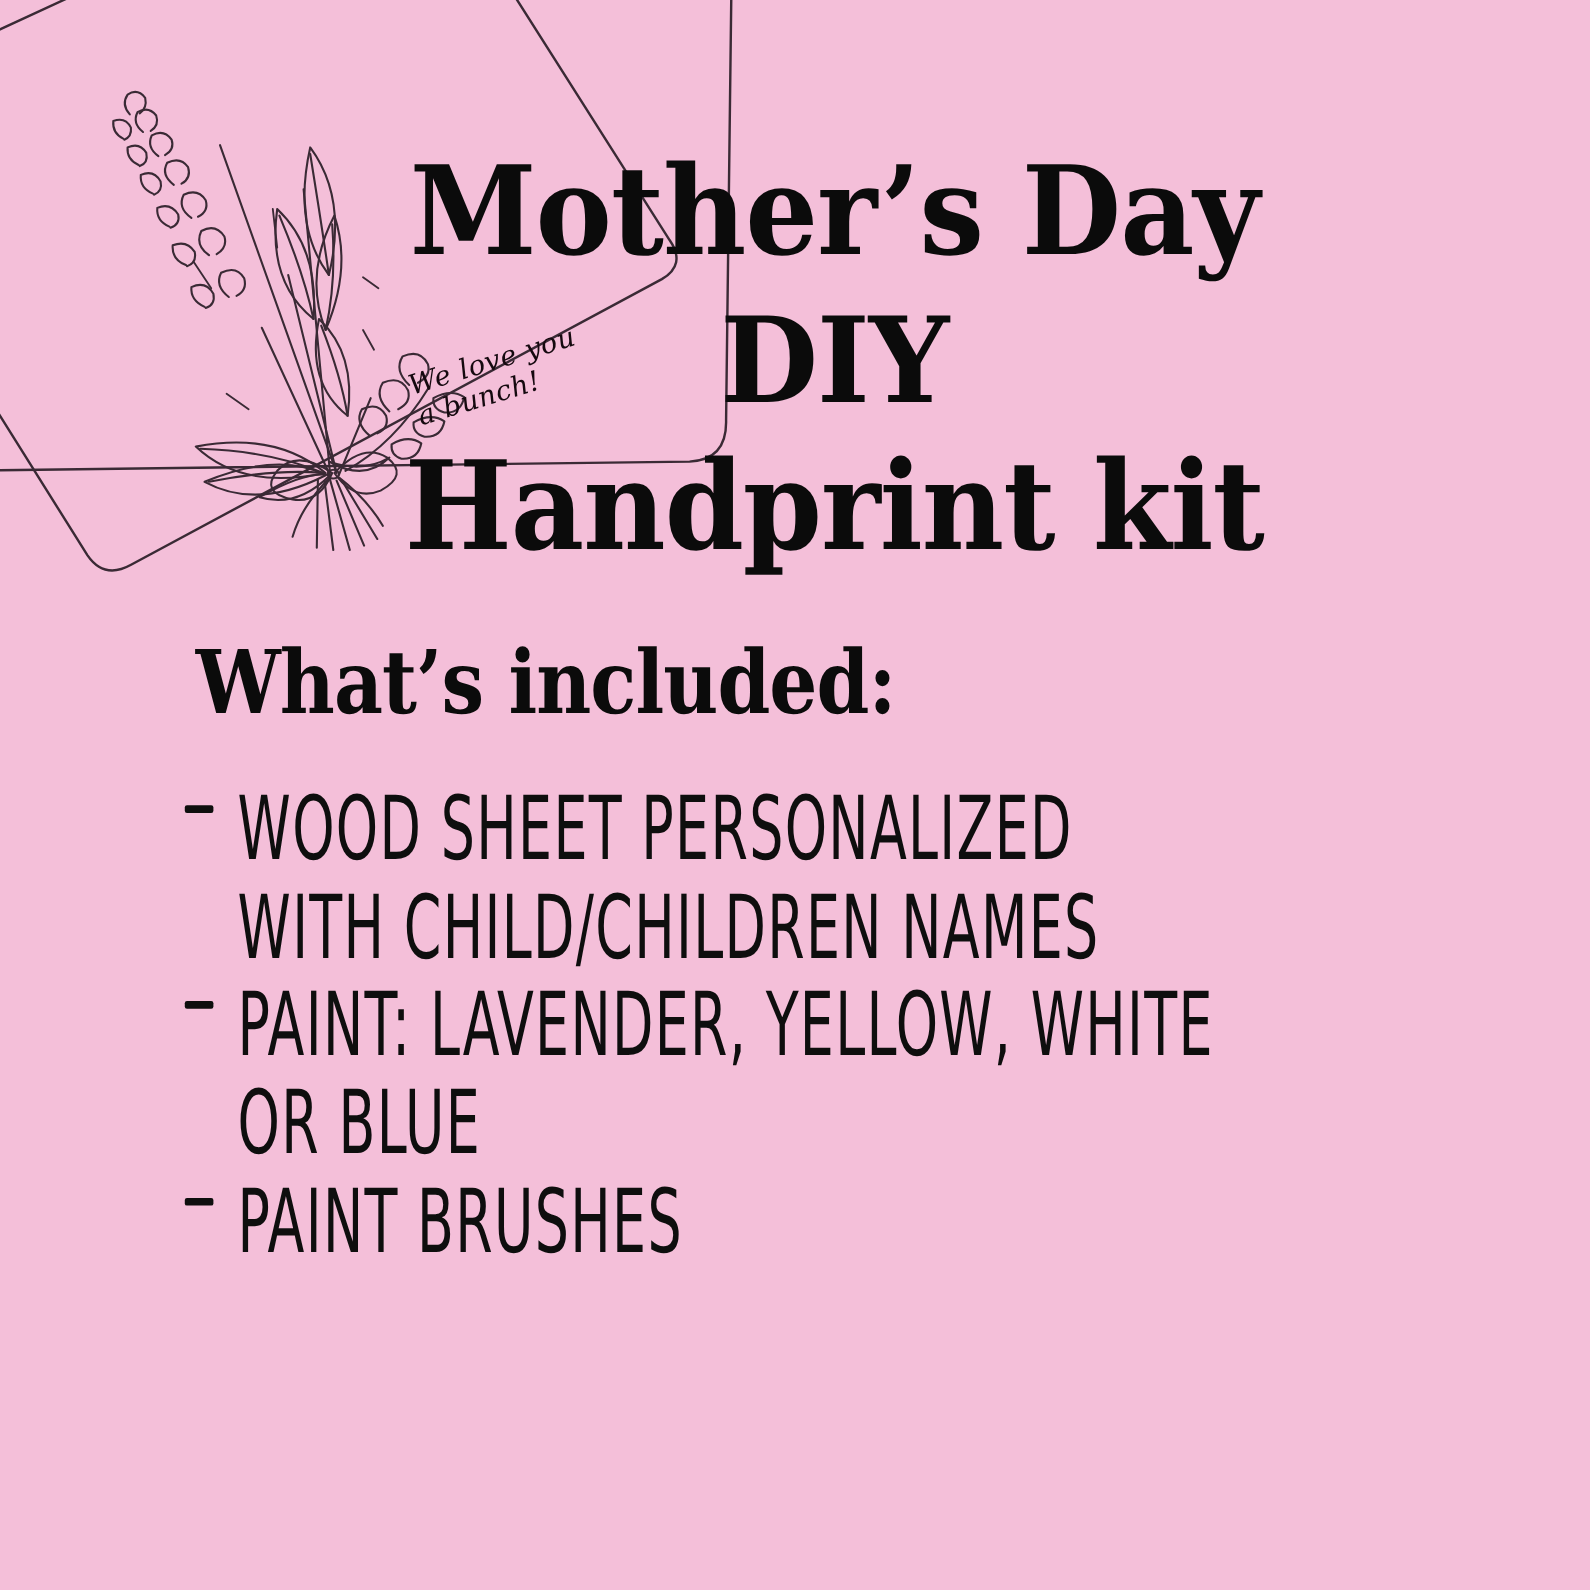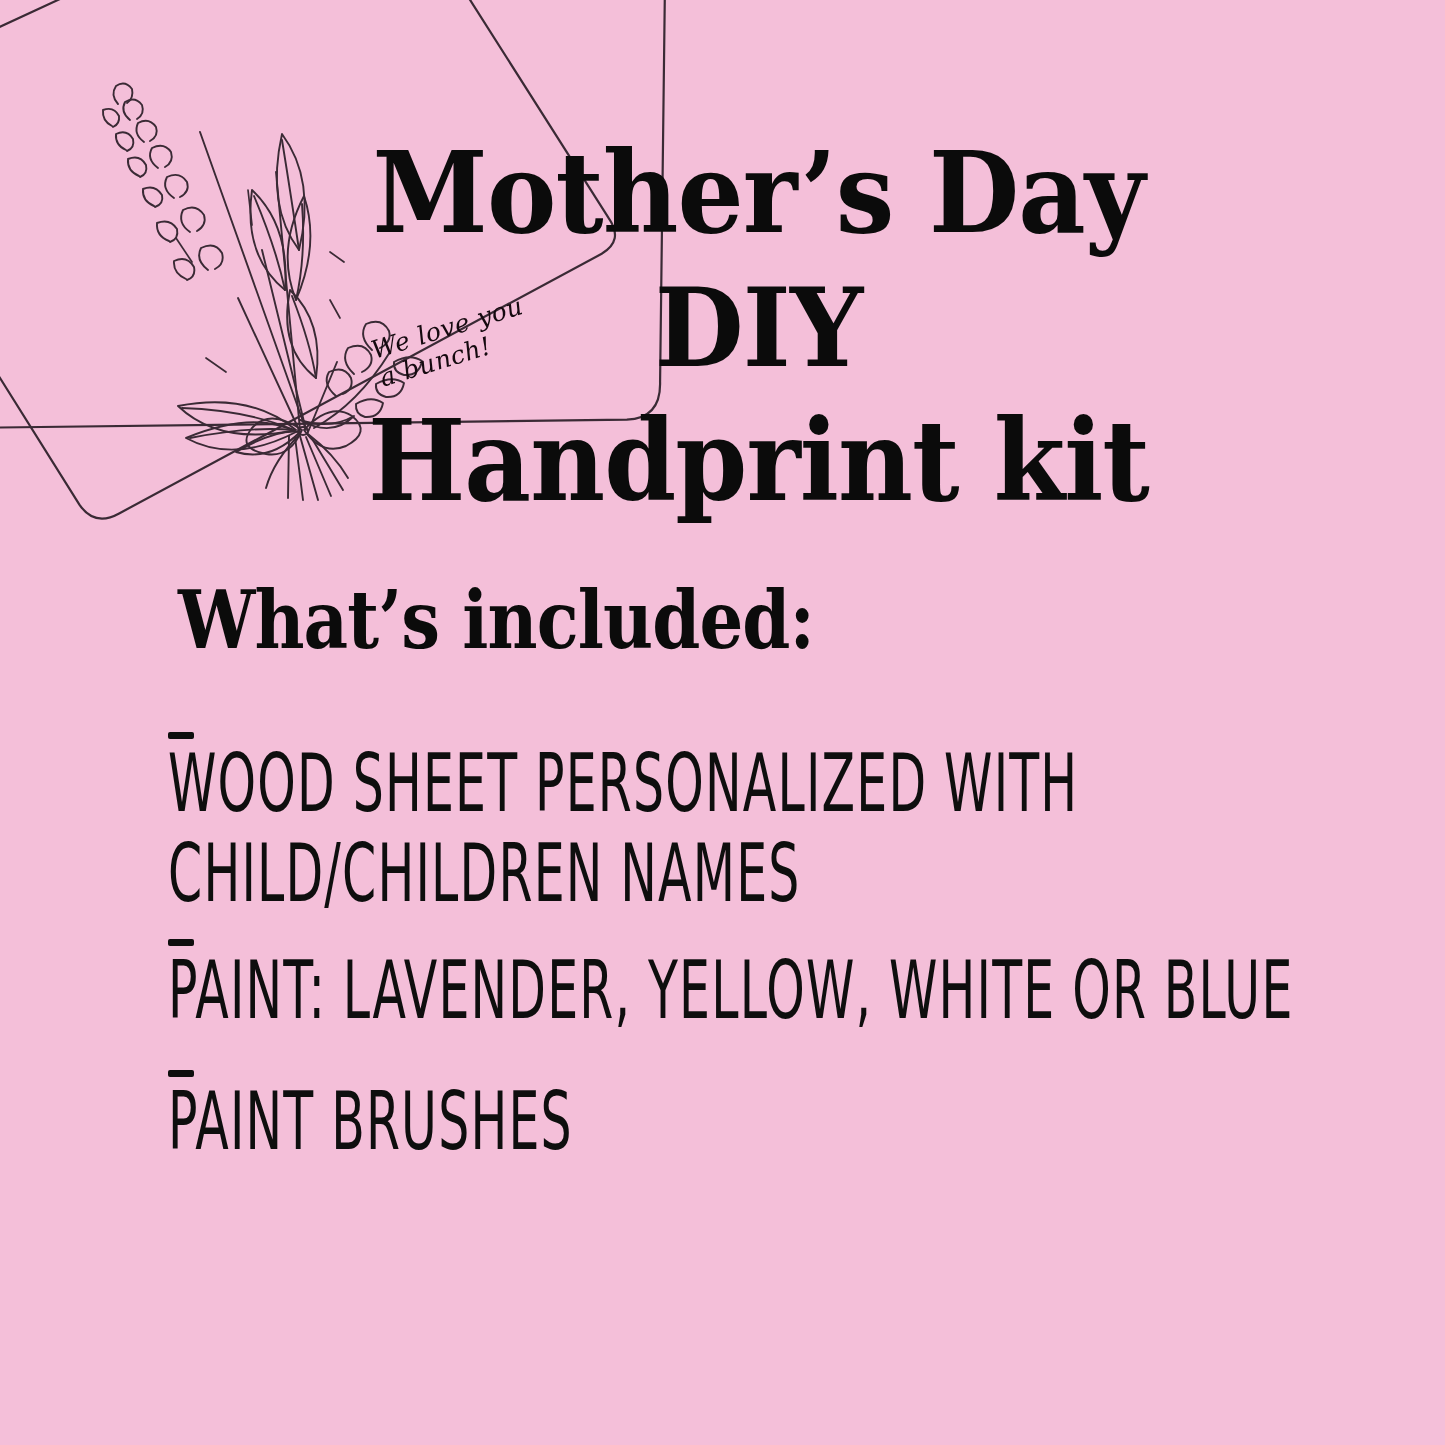--- a/index.html
+++ b/index.html
@@ -95,21 +95,20 @@
   .includes {
     position: absolute;
     left: 168px;
     top: 710px;
     width: 1180px;
   }
   .bullet-row {
     display: flex;
     align-items: flex-start;
     margin-bottom: 26px;
-    flex-direction: column;
   }
   .dash {
     flex: 0 0 auto;
     width: 30px;
     margin-top: 22px;
     margin-right: 18px;
     font-family: "DejaVu Sans", sans-serif;
     font-size: 44px;
     line-height: 0;
     color: #0e0e0e;

